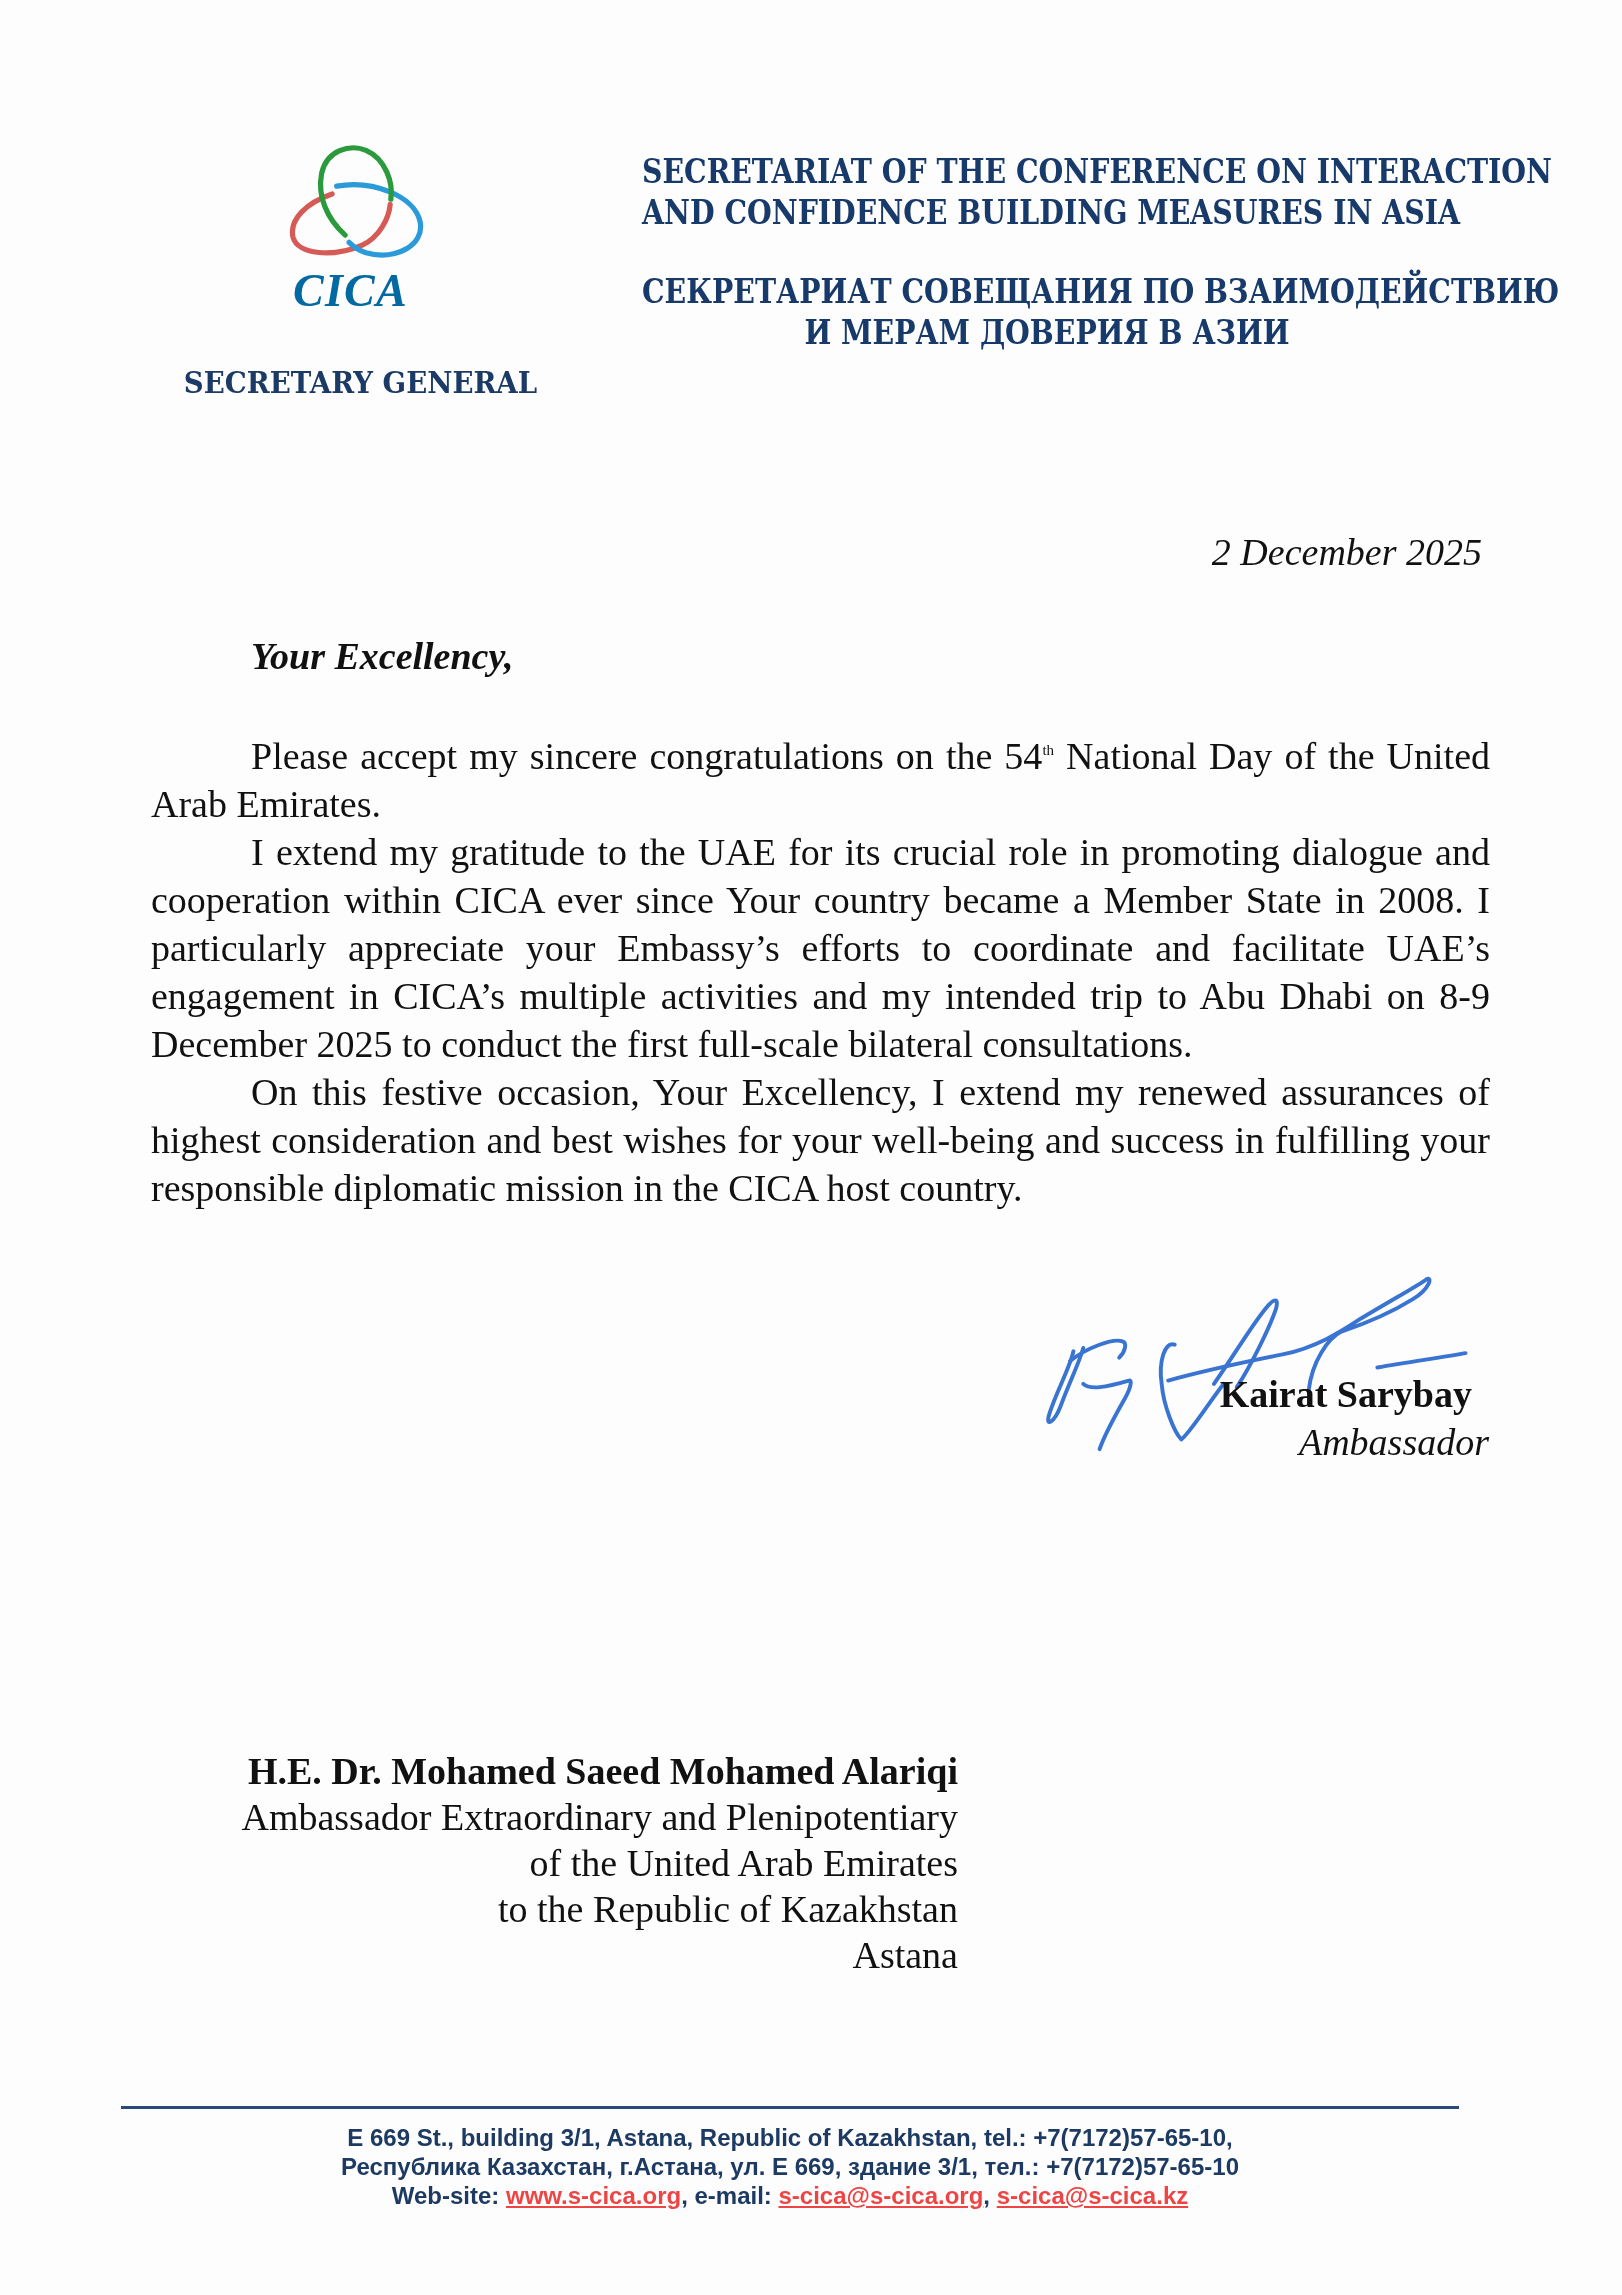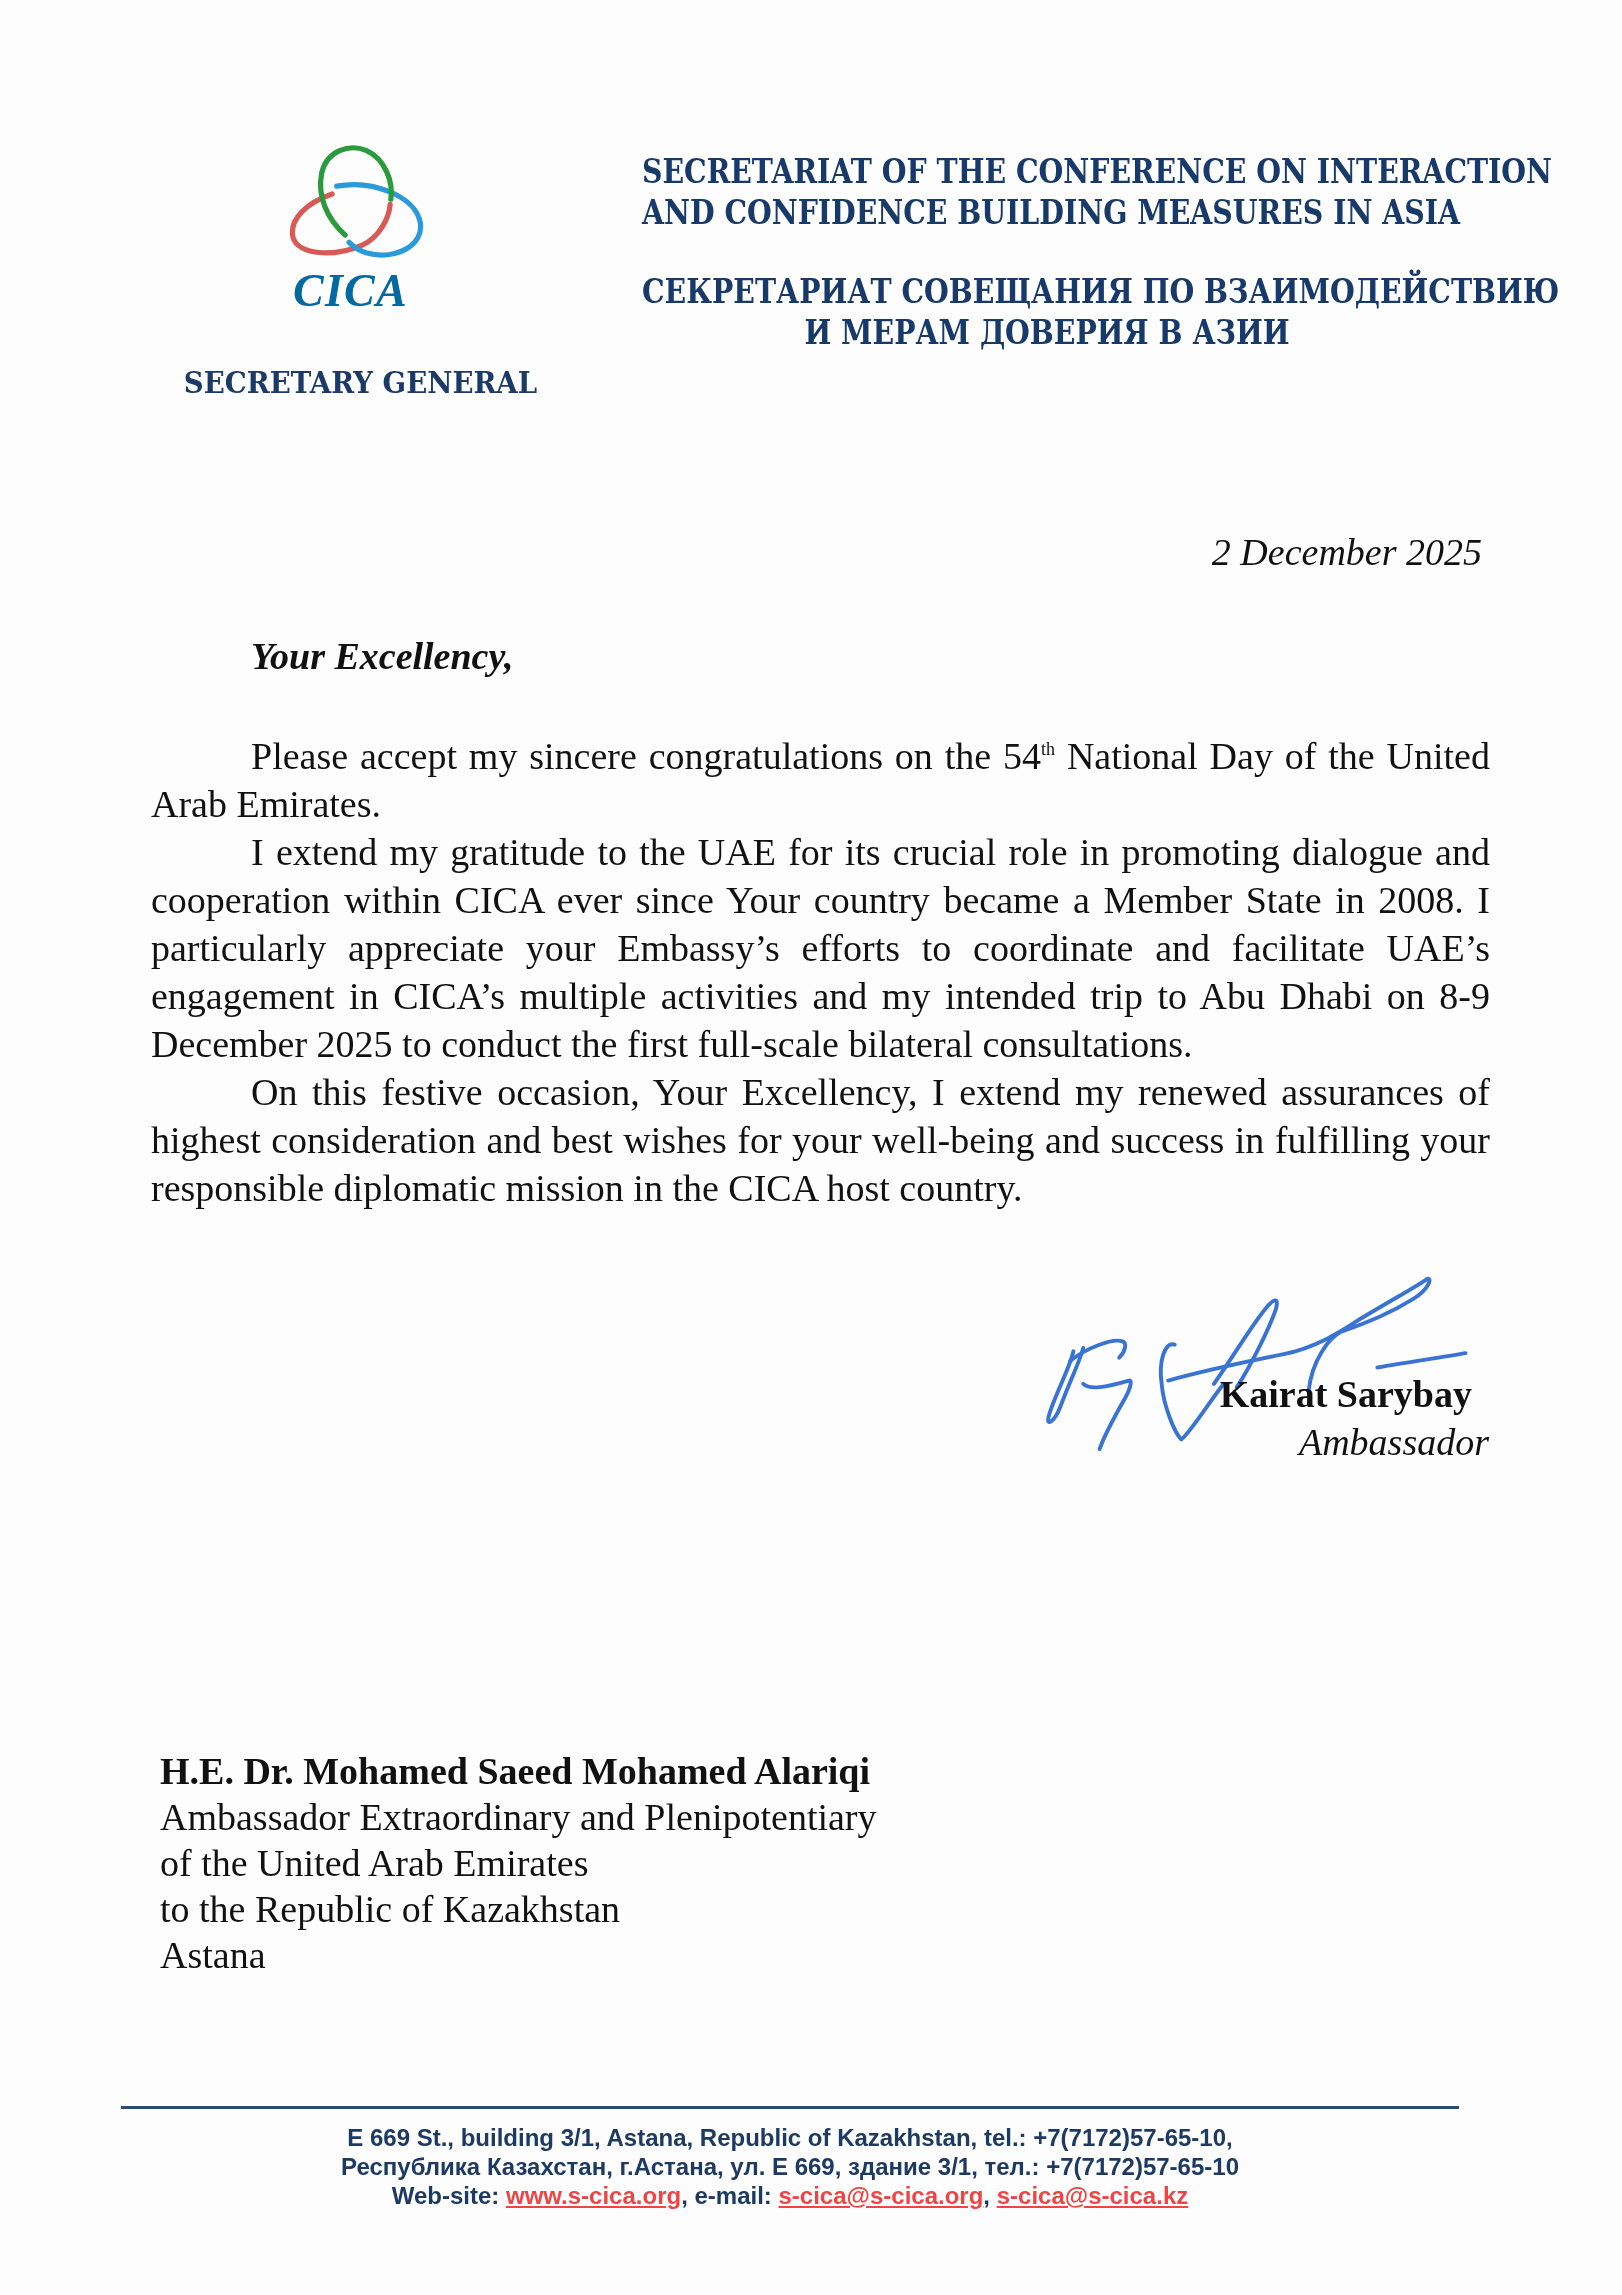--- a/index.html
+++ b/index.html
@@ -7,25 +7,25 @@
   .logo-svg { position:absolute; left:281px; top:134px; width:157px; height:137px; }
   .logo-text { position:absolute; left:262px; top:268px; width:177px; text-align:center; font-family:"Liberation Serif", serif; font-style:italic; font-weight:bold; font-size:46px; line-height:46px; color:#0369a1; letter-spacing:1.3px; }
   .sg { position:absolute; left:151px; top:363px; width:419px; text-align:center; font-family:"DejaVu Serif", serif; font-weight:bold; font-size:30px; line-height:39px; color:#1b3a66; transform:scaleX(0.92); transform-origin:center; }
   .hdr { position:absolute; left:576px; width:942px; text-align:center; font-family:"DejaVu Serif", serif; font-weight:bold; font-size:33px; line-height:41px; color:#173a6a; transform:scaleX(0.86); transform-origin:center; white-space:nowrap; }
   .hdr-en { top:151px; }
   .hdr-ru { top:271px; }
   .date { position:absolute; right:141px; top:529px; font-style:italic; font-size:38px; line-height:46px; color:#111;margin-left:32px; }
   .salutation { position:absolute; left:251px; top:633px; font-weight:bold; font-size:38px; line-height:46px;font-style:italic; }
   .body-text { position:absolute; left:151px; top:732px; width:1339px; font-size:38px; line-height:48px; text-align:justify; }
   .body-text p { margin:0; text-indent:100px; }
-  .body-text sup { font-size:18px; line-height:0; vertical-align:super; }
+  .body-text sup { font-size:15px; line-height:0; vertical-align:super; }
   .sig-svg { position:absolute; left:1034px; top:1276px; width:471px; height:183px; }
   .sig-name { position:absolute; right:151px; top:1371px; font-weight:bold; font-size:38px; line-height:46px; }
   .sig-title { position:absolute; right:134px; top:1419px; font-style:italic; font-size:38px; line-height:46px; }
-  .recipient { position:absolute; left:160px; top:1748px; width:798px; text-align:left; font-size:38px; line-height:46px; }
+  .recipient { position:absolute; left:160px; top:1748px; width:798px; text-align:right; font-size:38px; line-height:46px; }
   .recipient .name { font-weight:bold; }
   .recipient .city { }
   .footer-rule { position:absolute; left:121px; top:2106px; width:1338px; height:3.3px; background:#2a4a78; }
   .footer { position:absolute; left:121px; top:2123px; width:1338px; text-align:center; font-family:"Liberation Sans", sans-serif; font-weight:bold; font-size:24px; line-height:29px; color:#1d3a63; }
   .footer a { color:#ef4444; text-decoration:underline; }
 </style>
 </head>
 <body>
 
 <svg class="logo-svg" viewBox="0 0 240 210">

